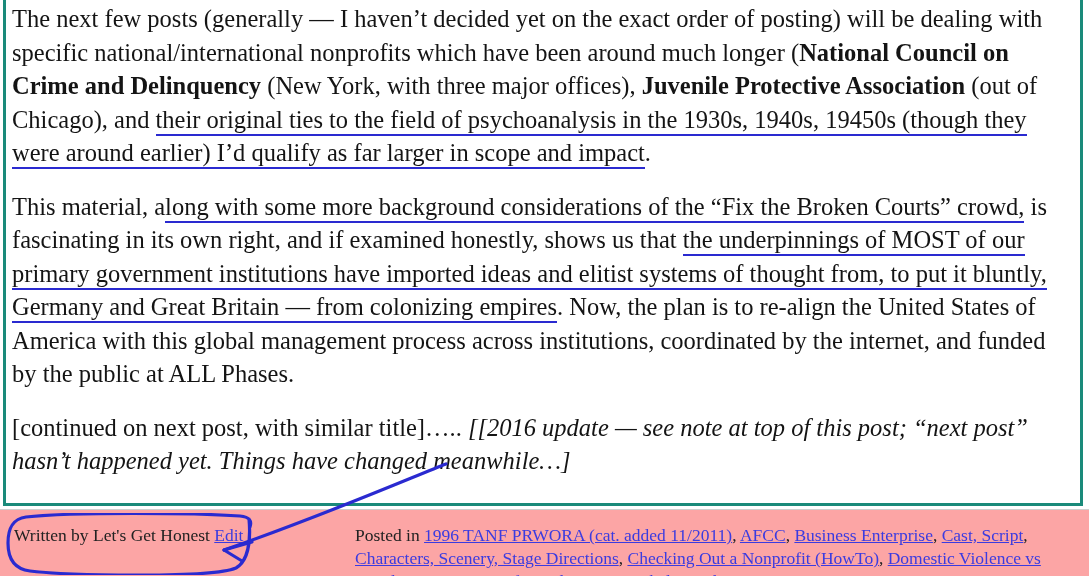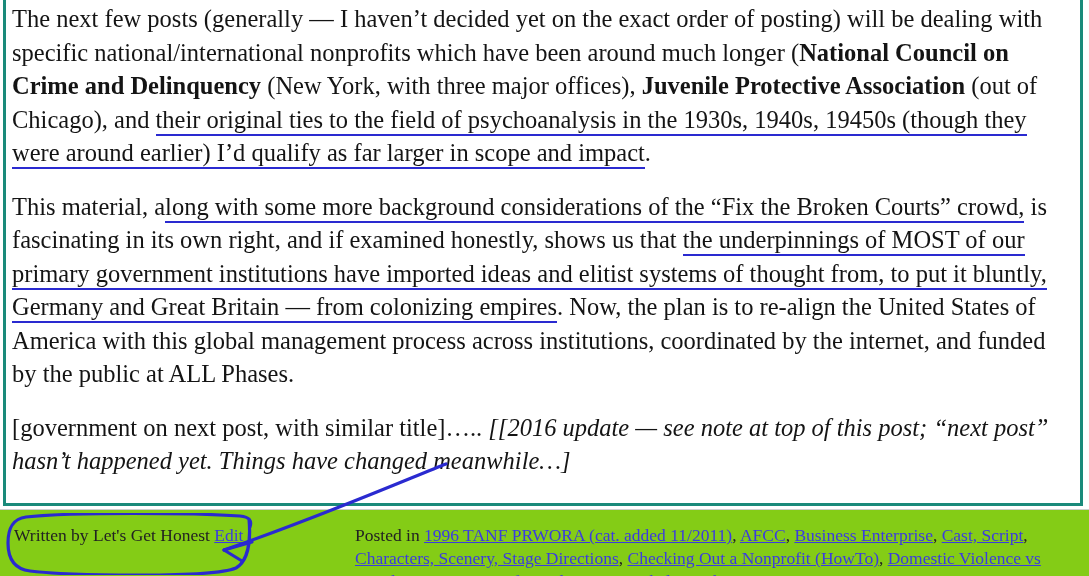--- a/index.html
+++ b/index.html
@@ -54,21 +54,21 @@
     padding-bottom: 1px;
   }
 
   
   .meta-bar {
     position: absolute;
     left: 0;
     top: 509px;
     width: 1089px;
     height: 67px;
-    background: #84cc16;
+    background: #fca5a5;
     border-top: 1px solid #cfcfcf;
     box-sizing: border-box;
   }
   .meta-left {
     position: absolute;
     left: 14px;
     top: 14px;
     width: 300px;
     font-size: 17.5px;
     line-height: 23px;
@@ -127,21 +127,21 @@
 
     <p class="para">
       <span>The next few posts (generally — I haven’t decided yet on the exact order of posting) will be dealing with specific national/international nonprofits which have been around much longer (</span><span class="b">National Council on Crime and Delinquency</span><span> (New York, with three major offices), </span><span class="b">Juvenile Protective Association</span><span> (out of Chicago), and </span><span class="u-blue">their original ties to the field of psychoanalysis in the 1930s, 1940s, 19450s (though they were around earlier) I’d qualify as far larger in scope and impact</span><span>.</span>
     </p>
 
     <p class="para">
       <span>This material, a</span><span class="u-blue">long with some more background considerations of the “Fix the Broken Courts” crowd,</span><span> is fascinating in its own right, and if examined honestly, shows us that </span><span class="u-blue">the underpinnings of MOST of our primary government institutions have imported ideas and elitist systems of thought from, to put it bluntly, Germany and Great Britain — from colonizing empires</span><span>.  Now, the plan is to re-align the United States of America with this global management process across institutions, coordinated by the internet, and funded by the public at ALL Phases.</span>
     </p>
 
     <p class="para">
-      <span>[government on next post, with similar title]…..   </span><span class="i">[[2016 update — see note at top of this post; “next post” hasn’t happened yet.  Things have changed meanwhile…]</span>
+      <span>[continued on next post, with similar title]…..   </span><span class="i">[[2016 update — see note at top of this post; “next post” hasn’t happened yet.  Things have changed meanwhile…]</span>
     </p>
 
   </div>
 
   <div class="meta-bar">
 
     <div class="meta-left">
       <span>Written by Let's Get Honest </span><a class="edit-link" href="#">Edit</a><br>
     </div>
 

